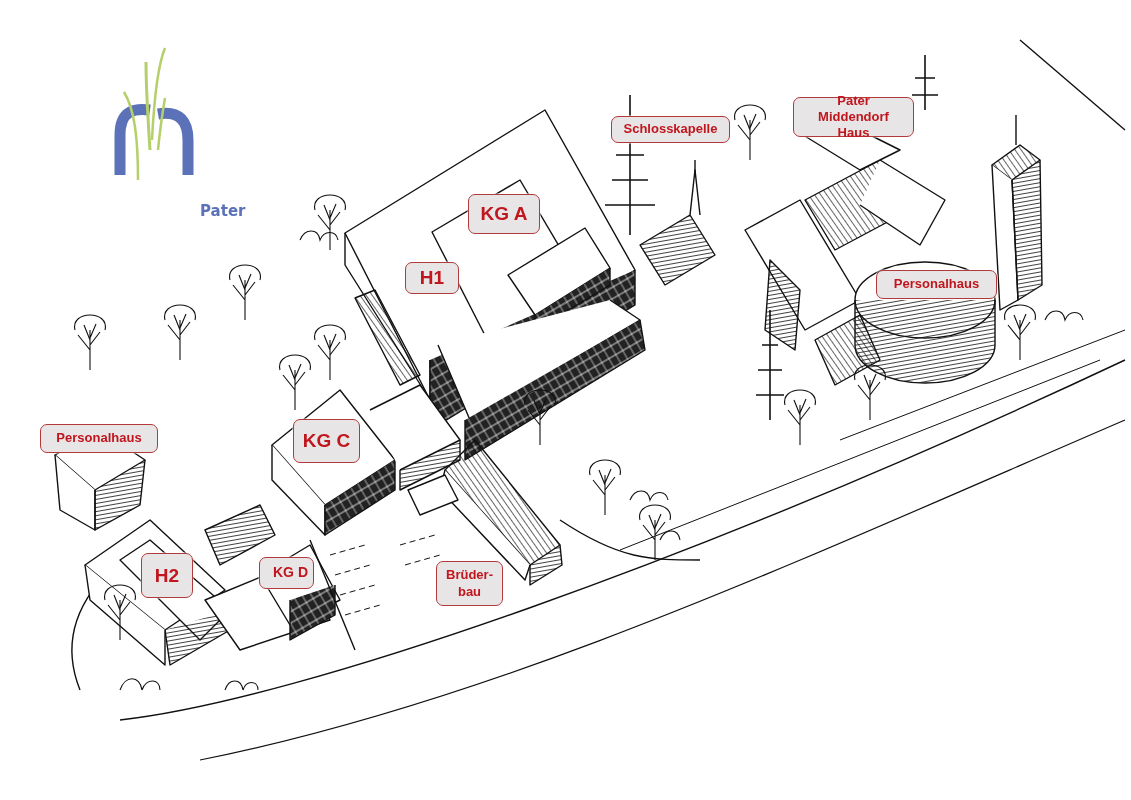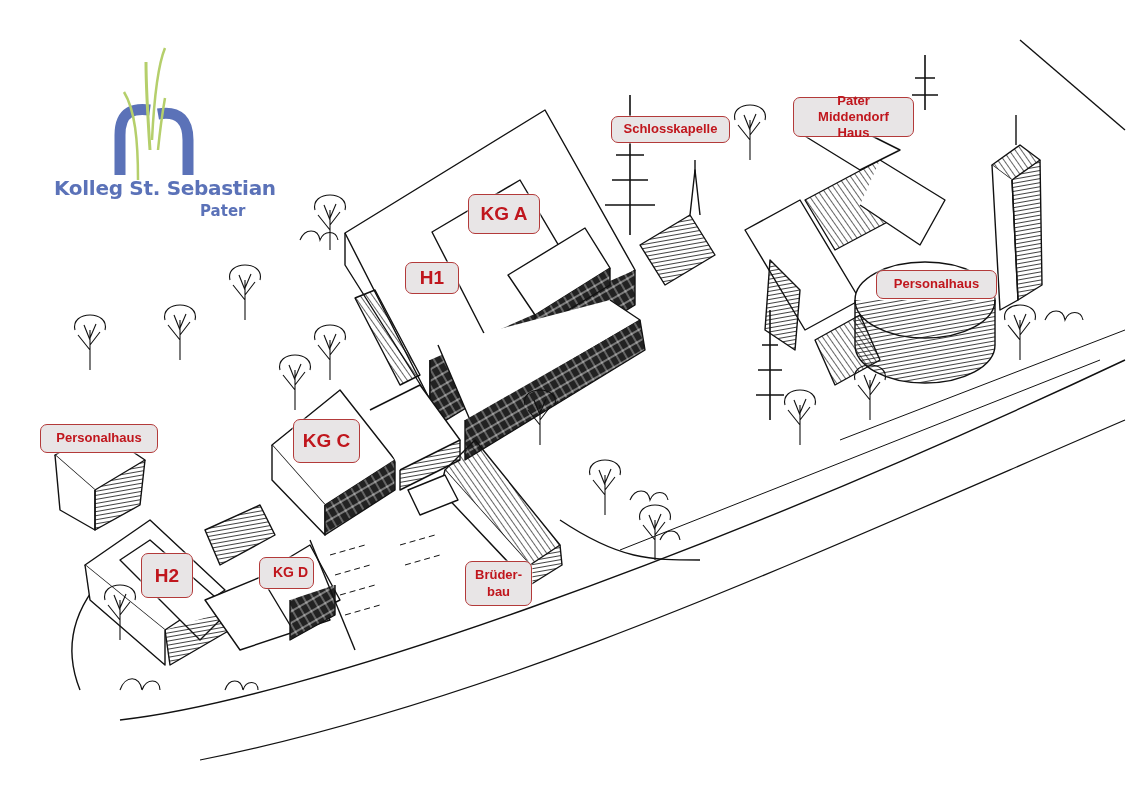--- a/index.html
+++ b/index.html
@@ -143,26 +143,25 @@
 
 <div class="logo">
   <svg width="230" height="140" viewBox="0 0 230 140" style="position:absolute;left:0;top:0;">
     <path d="M80 135 L 80 95 C 80 70, 95 68, 110 70" stroke="#5b72b8" stroke-width="11" fill="none"></path>
     <path d="M118 74 C 140 70, 148 82, 148 100 L 148 135" stroke="#5b72b8" stroke-width="11" fill="none"></path>
     <path d="M98 140 C 98 100, 95 70, 84 52" stroke="#b5cf6b" stroke-width="2.5" fill="none"></path>
     <path d="M110 110 C 108 80, 106 50, 106 22" stroke="#b5cf6b" stroke-width="3" fill="none"></path>
     <path d="M112 100 C 114 60, 118 25, 125 8" stroke="#b5cf6b" stroke-width="2.5" fill="none"></path>
     <path d="M118 110 C 120 90, 122 75, 125 58" stroke="#b5cf6b" stroke-width="2.5" fill="none"></path>
   </svg>
-  <div class="logo-name">Kolleg St. Sebastian</div>
   <div class="logo-sub">Pater</div>
 </div>
 
 <div class="badge big" style="left:468px;top:194px;width:72px;height:40px;">KG A</div>
 <div class="badge big" style="left:405px;top:262px;width:54px;height:32px;text-align:center;">H1</div>
 <div class="badge small" style="left:611px;top:116px;width:119px;height:27px;">Schlosskapelle</div>
 <div class="badge small" style="left:793px;top:97px;width:121px;height:40px;padding:0 10px;">Pater Middendorf Haus</div>
 <div class="badge small" style="left:876px;top:270px;width:121px;height:29px;">Personalhaus</div>
 <div class="badge small" style="left:40px;top:424px;width:118px;height:29px;">Personalhaus</div>
 <div class="badge big" style="left:293px;top:419px;width:67px;height:44px;">KG C</div>
 <div class="badge big" style="left:141px;top:553px;width:52px;height:45px;">H2</div>
 <div class="badge mid" style="left:259px;top:557px;width:55px;height:32px;padding-left:8px;">KG D</div>
-<div class="badge small" style="left:465px;top:561px;width:67px;height:45px;padding:0 14px;">Brüder-bau</div>
+<div class="badge small" style="left:436px;top:561px;width:67px;height:45px;padding:0 14px;">Brüder-bau</div>
 
 </body></html>

